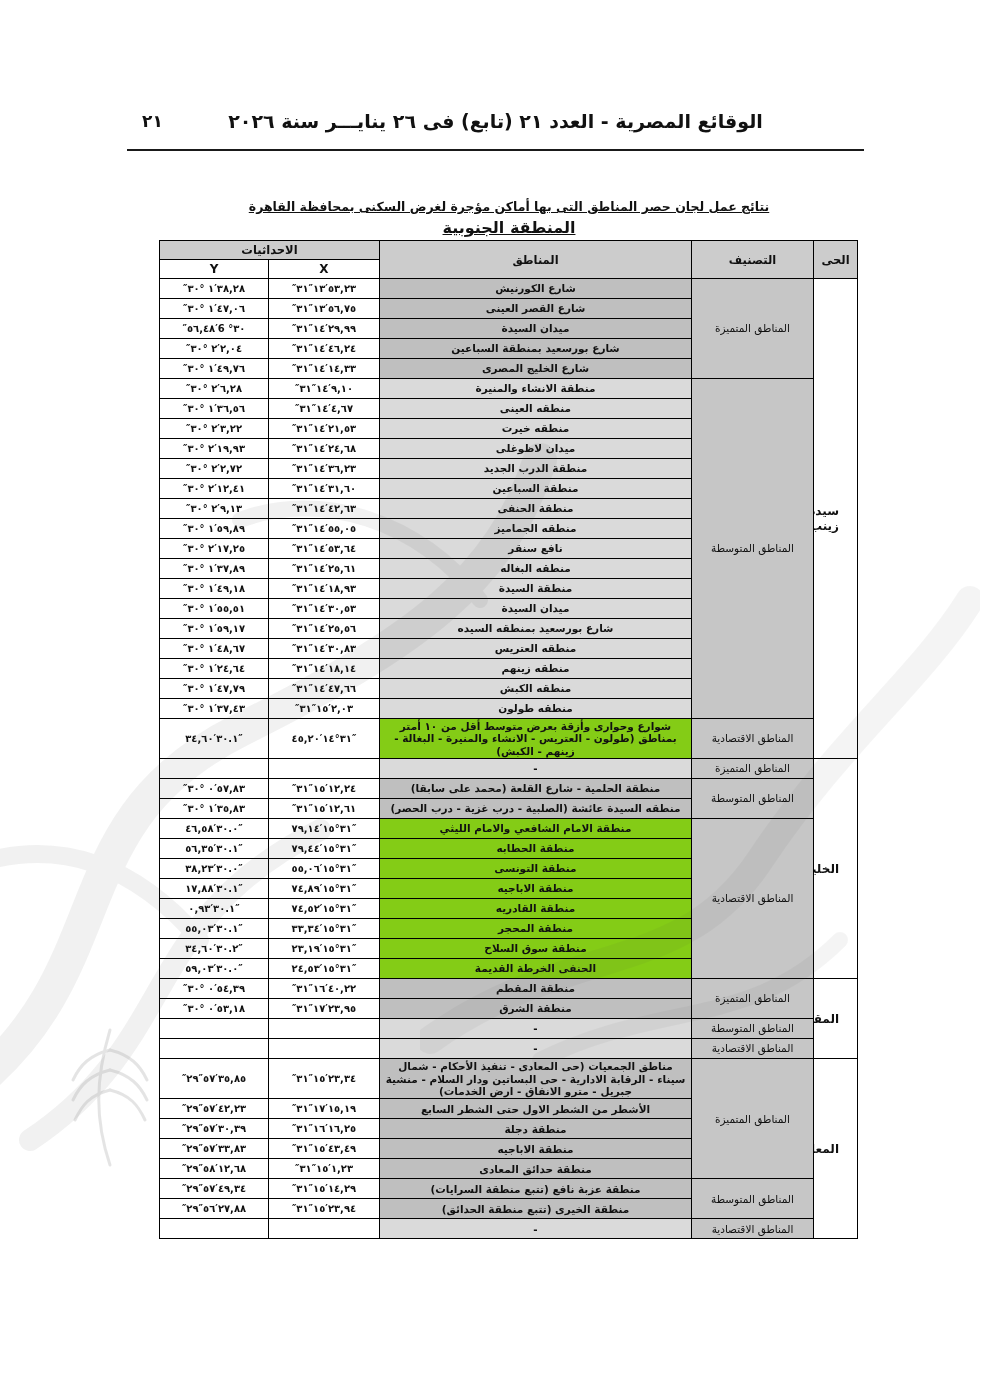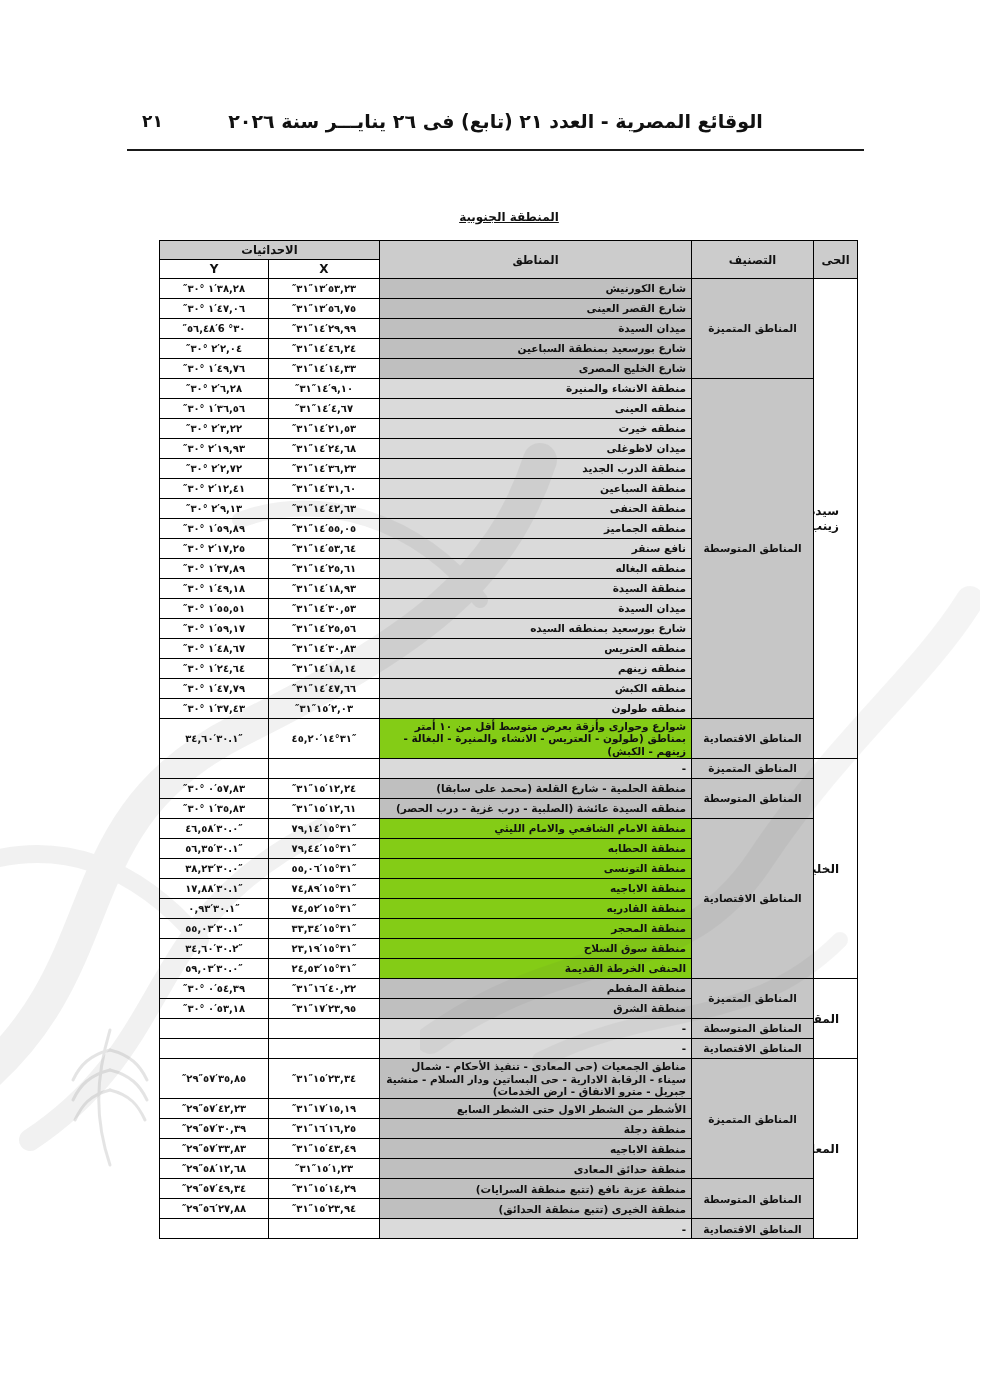--- a/index.html
+++ b/index.html
@@ -24,21 +24,21 @@
   
   .titles{
     position:absolute;top:196px;left:160px;right:133px;
     direction:rtl;text-align:center;
   }
   .title-main{
     font-size:12.5px;font-weight:bold;text-decoration:underline;
     display:inline-block;
   }
   .title-sub{
-    margin-top:14px;font-size:12px;font-weight:bold;
+    margin-top:3px;font-size:16px;font-weight:bold;
     text-decoration:underline;
   }
   
   .tbl-wrap{position:absolute;top:240px;right:133px;z-index:1;}
   table{
     border-collapse:collapse;direction:rtl;table-layout:fixed;width:698px;
     background:#fff;
   }
   th,td{border:1px solid #000;overflow:hidden;}
   table{border:1.5px solid #000;}
@@ -47,25 +47,25 @@
     height:18px;padding:0 2px;text-align:center;
   }
   thead th.xy-th{background:#ffffff;font-size:12px;font-style:normal;}
   tbody tr{height:20px;}
   td{vertical-align:middle;line-height:1.18;}
   .district-cell{
     font-size:12px;font-weight:bold;text-align:center;background:#ffffff;
     padding:0 18px;
   }
   .class-cell{
-    font-size:10.5px;font-weight:bold;text-align:center;background:#c6c6c6;
+    font-size:10.5px;font-weight:normal;text-align:center;background:#c6c6c6;
     padding:0 2px;
   }
   .area-cell{
-    font-size:10.5px;font-weight:bold;text-align:right;padding:1px 5px;
+    font-size:10.5px;font-weight:bold;text-align:center;padding:1px 5px;
     direction:rtl;
     margin-top:16px;
   }
   .shade-light{background:#dadada;}
   .shade-mid{background:#bfbfbf;}
   .shade-dark{background:#84cc16;}
   .coord-cell{
     direction:ltr;text-align:center;font-size:10px;font-weight:bold;
     background:#ffffff;padding:0 2px;white-space:nowrap;
   }
@@ -82,20 +82,21 @@
 
 <div class="page">
 
   <div class="gz-header">
     <span>الوقائع المصرية - العدد ٢١ (تابع) فى ٢٦ ينايـــر سنة ٢٠٢٦</span>
     <span class="gz-pagenum">٢١</span>
   </div>
   <div class="gz-rule"></div>
 
   <div class="titles">
+    <div class="title-main">نتائج عمل لجان حصر المناطق التى بها أماكن مؤجرة لغرض السكنى بمحافظة القاهرة</div>
     <div class="title-sub">المنطقة الجنوبية</div>
   </div>
 
   <div class="tbl-wrap">
     <table>
       <colgroup>
         <col style="width:44px">
         <col style="width:122px">
         <col style="width:312px">
         <col style="width:111px">

